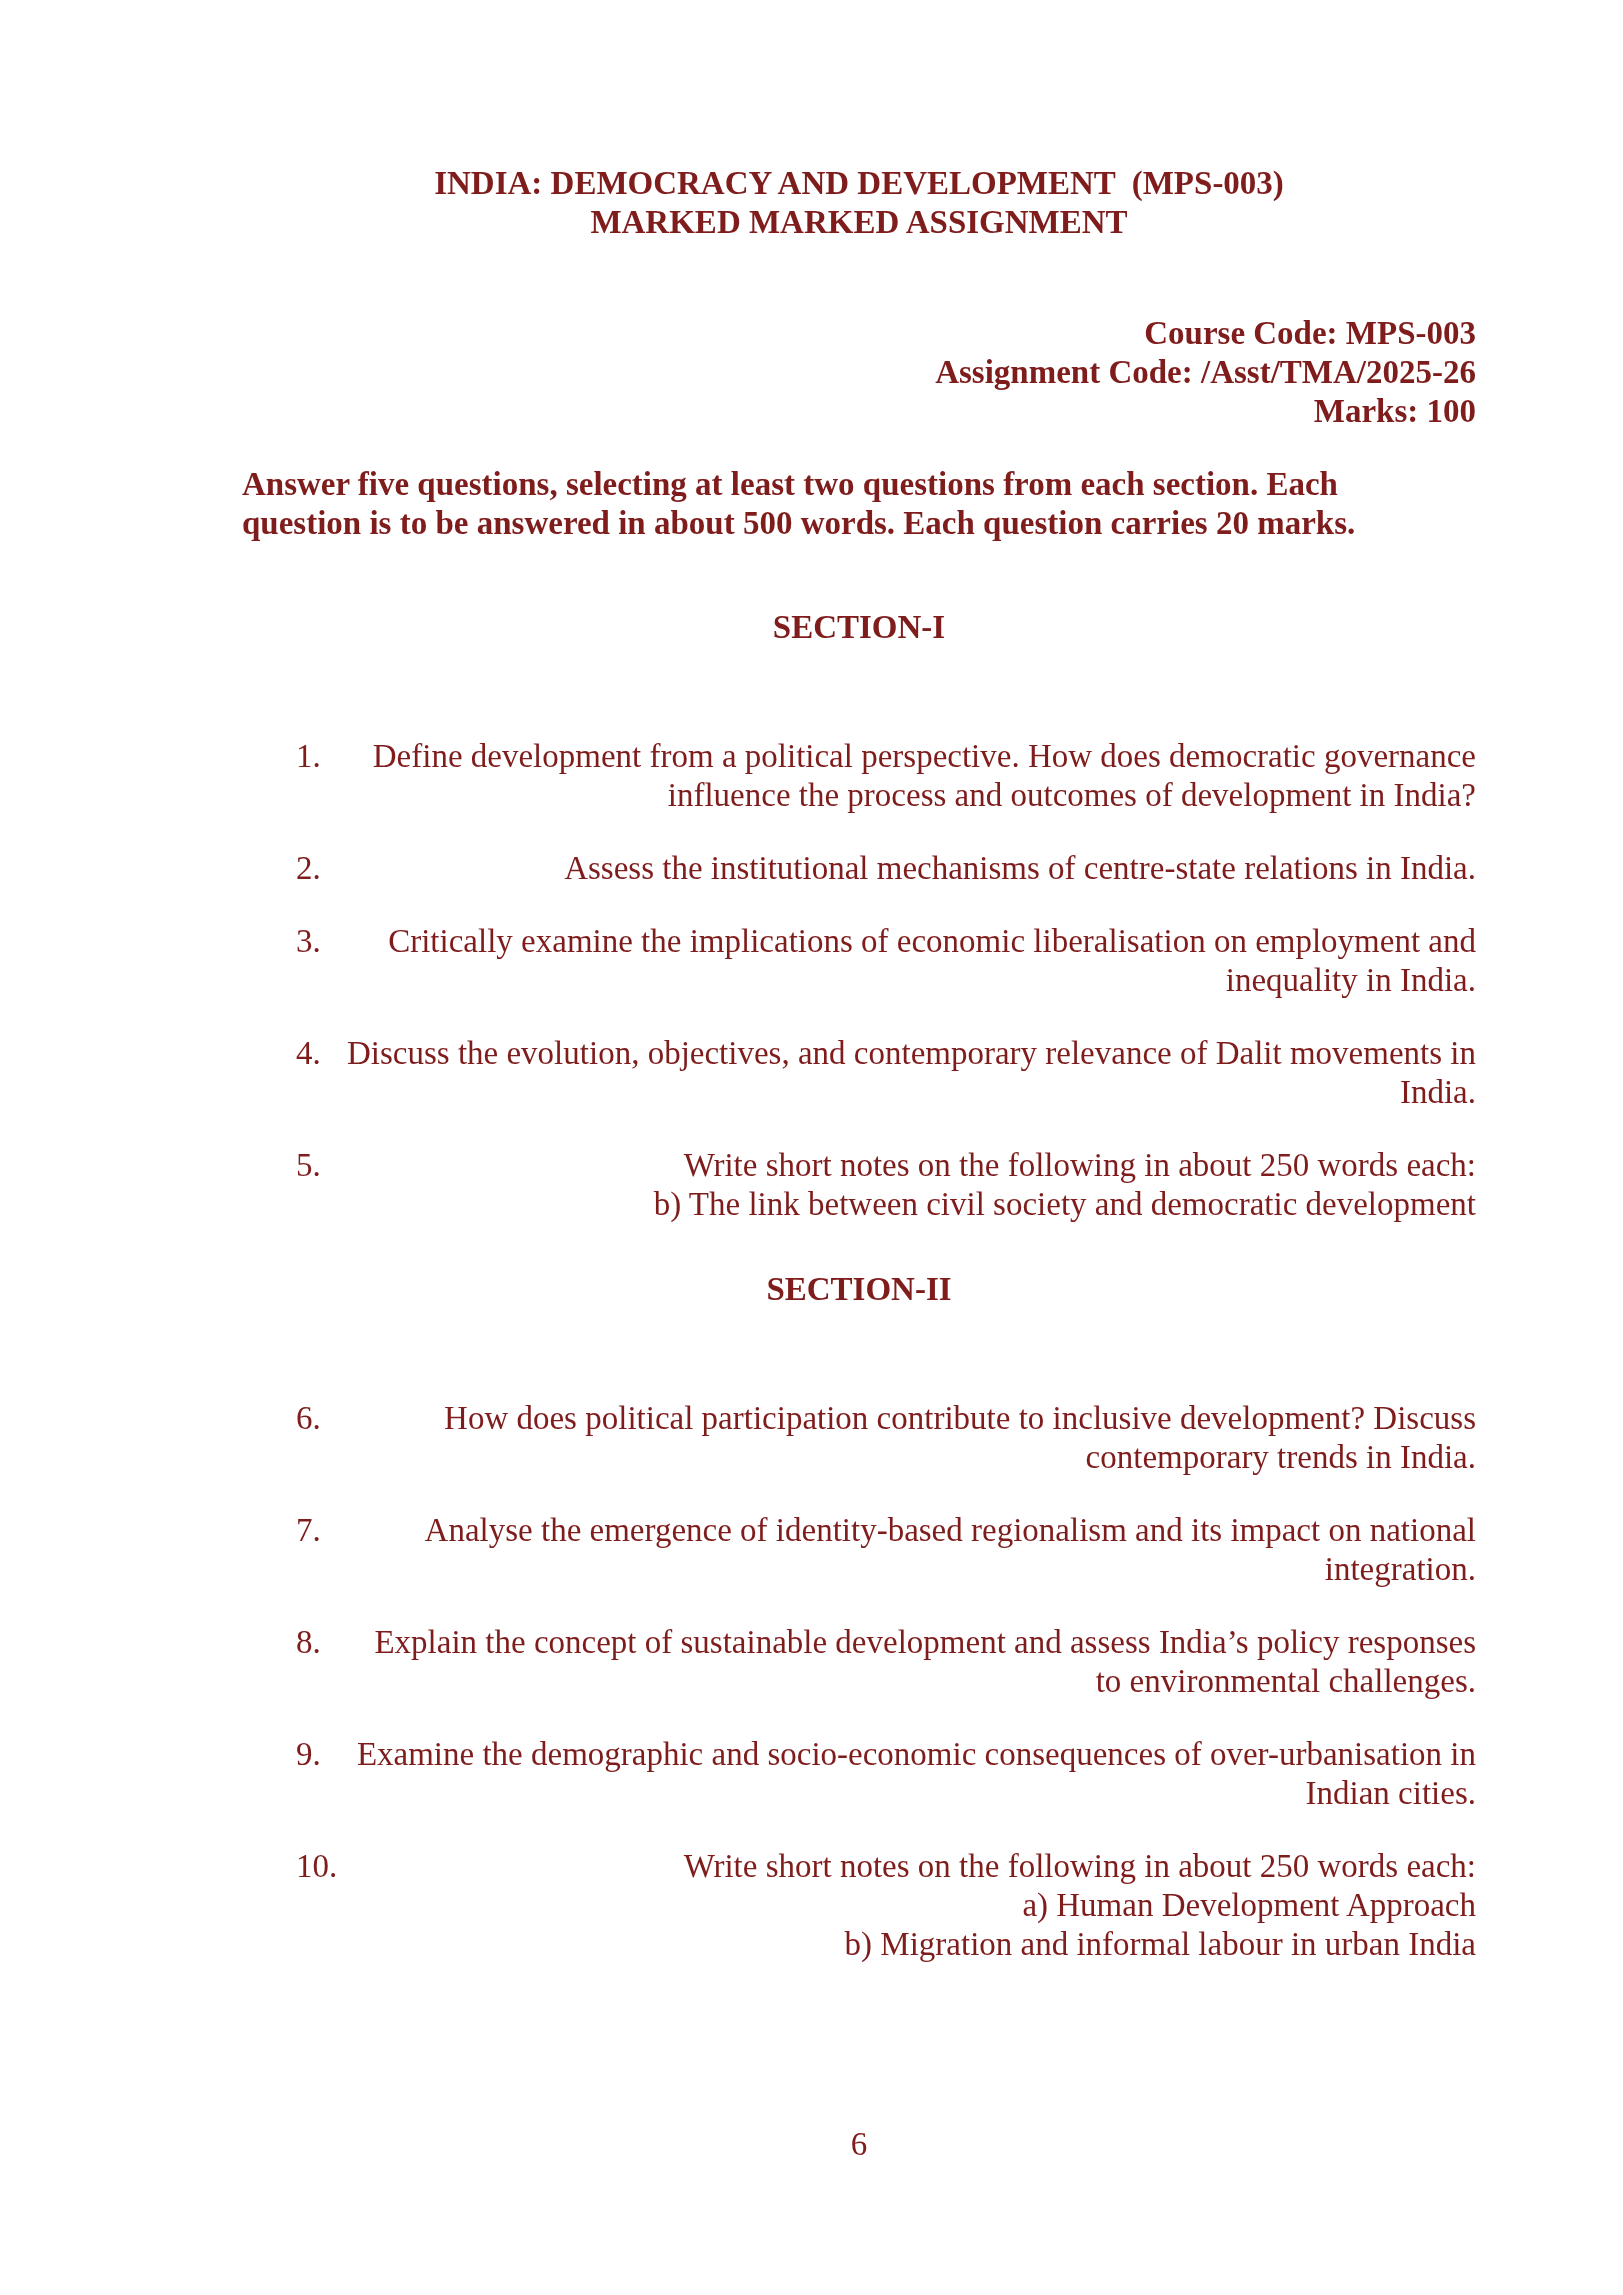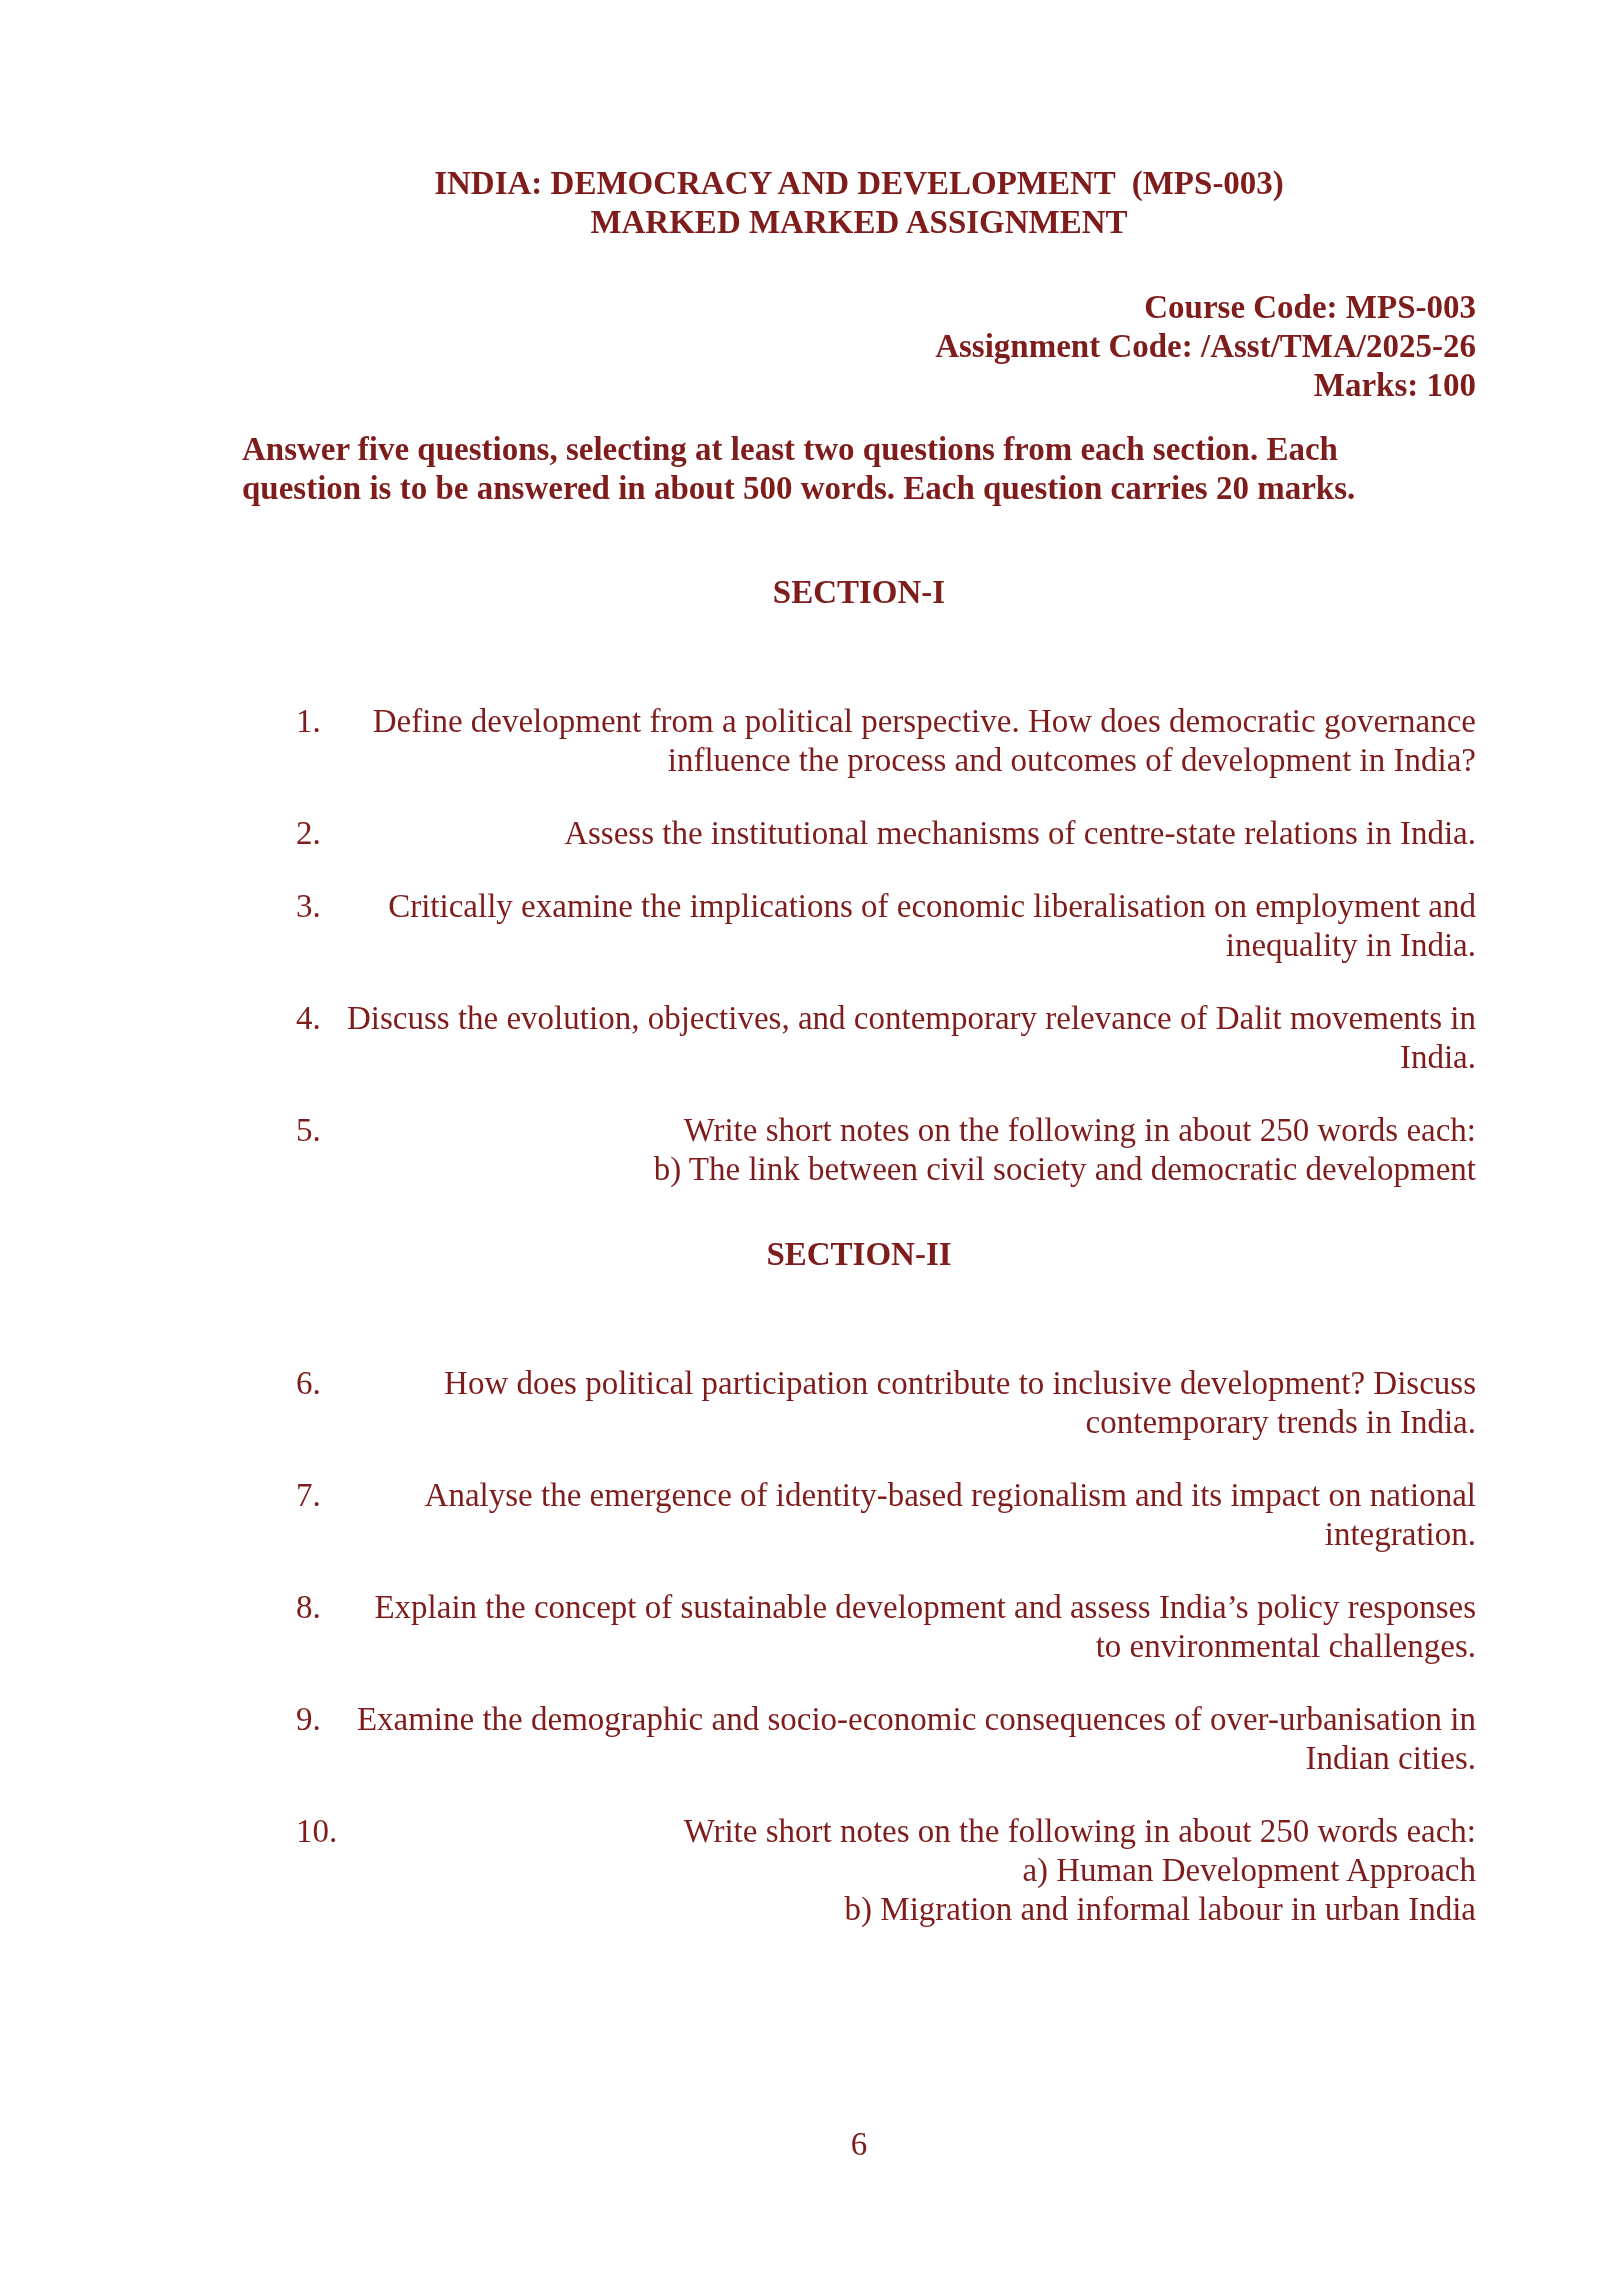--- a/index.html
+++ b/index.html
@@ -25,26 +25,26 @@
     width: 1234px;
   }
   .title-block {
     text-align: center;
     font-weight: bold;
   }
   .title-line {
     white-space: pre-wrap;
   }
   .codes-block {
-    margin-top: 46px;
+    margin-top: 72px;
     text-align: right;
     font-weight: bold;
   }
   .instructions {
-    margin-top: 25px;
+    margin-top: 34px;
     max-width: 1217px;
     font-weight: bold;
     text-align: left;
   }
   .section-heading {
     text-align: center;
     font-weight: bold;
   }
   .section-heading.first {
     margin-top: 65px;

